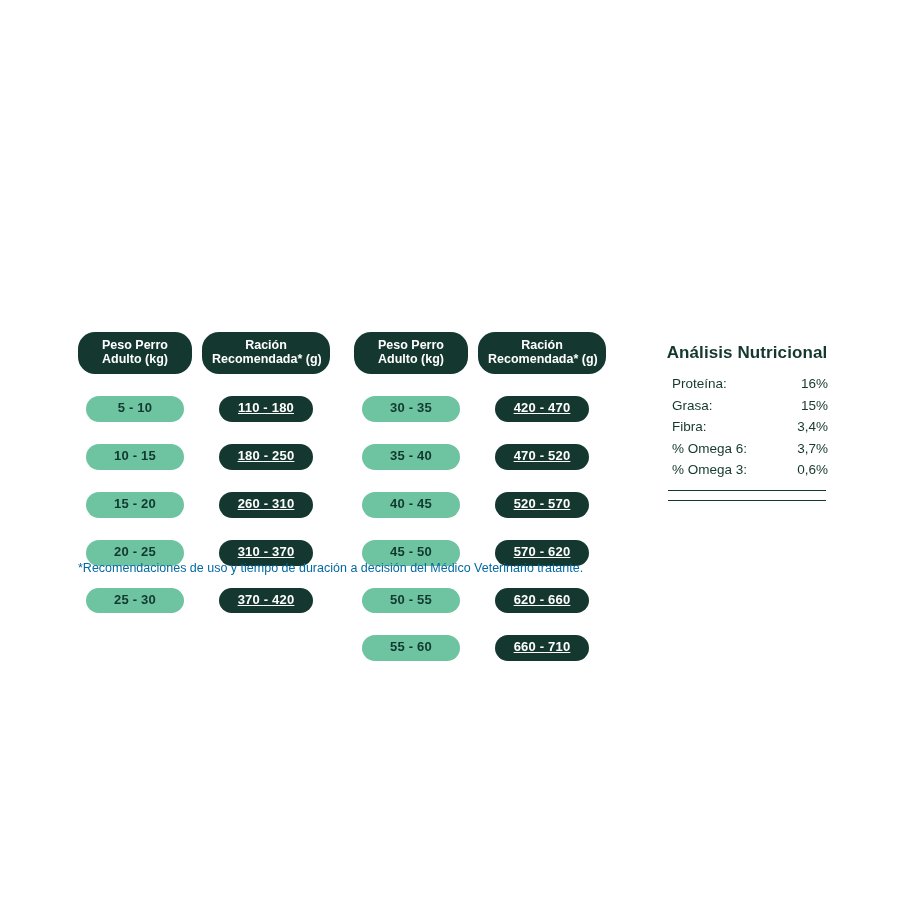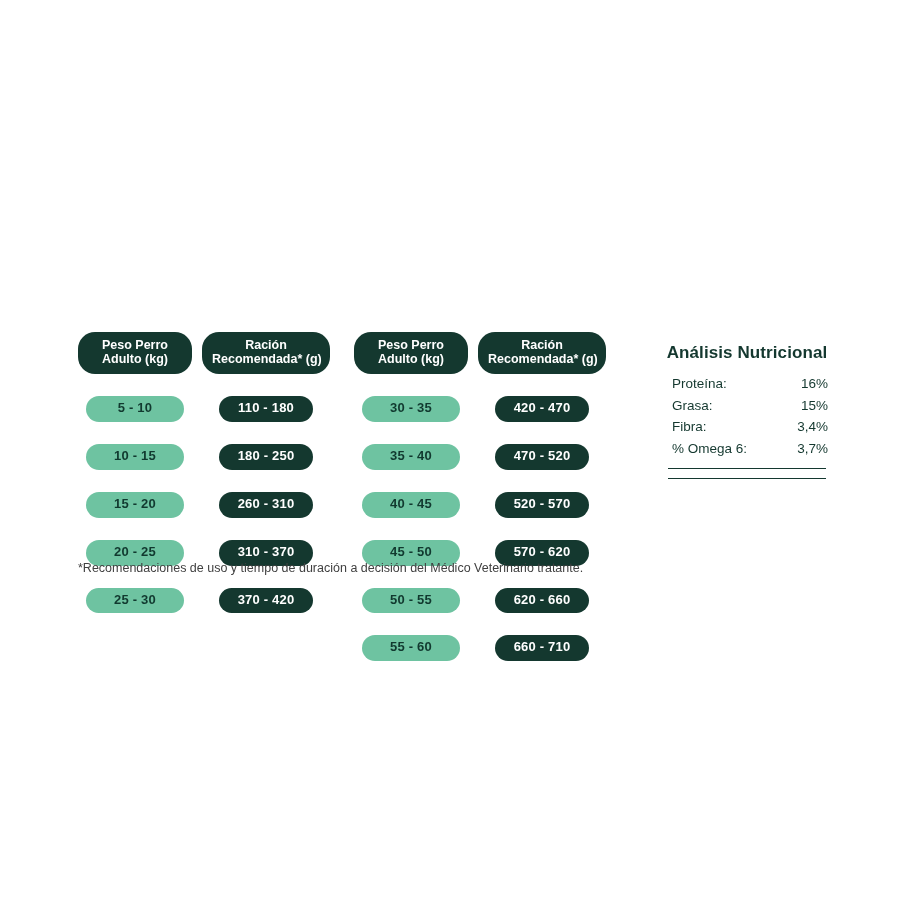--- a/index.html
+++ b/index.html
@@ -79,31 +79,31 @@
   }
   .cell.ration {
     background: #14382f;
     color: #ffffff;
   }
 
   
   .w-weight-head { width: 114px; }
   .w-weight-cell { width: 98px; }
   .w-ration-head { width: 128px; }
-  .w-ration-cell { width: 94px; }
+  .w-ration-cell { width: 94px; text-decoration: underline; }
 
   .spacer-col { width: 24px; }
 
   
   .footnote {
     position: absolute;
     left: 78px;
     top: 561px;
     font-size: 12.5px;
-    color: #404040;
+    color: #0369a1;
     white-space: nowrap;
   }
 
   
   .nutrition {
     position: absolute;
     left: 664px;
     top: 343px;
     width: 166px;
     color: #14382f;
@@ -211,20 +211,24 @@
       <span class="v">15%</span>
     </div>
     <div class="nut-row">
       <span class="k">Fibra:</span>
       <span class="v">3,4%</span>
     </div>
     <div class="nut-row">
       <span class="k">% Omega 6:</span>
       <span class="v">3,7%</span>
     </div>
+    <div class="nut-row">
+      <span class="k">% Omega 3:</span>
+      <span class="v">0,6%</span>
+    </div>
 
     <hr class="rule">
 
 
     <hr class="rule">
   </div>
 
 </div>
 
 </body></html>

